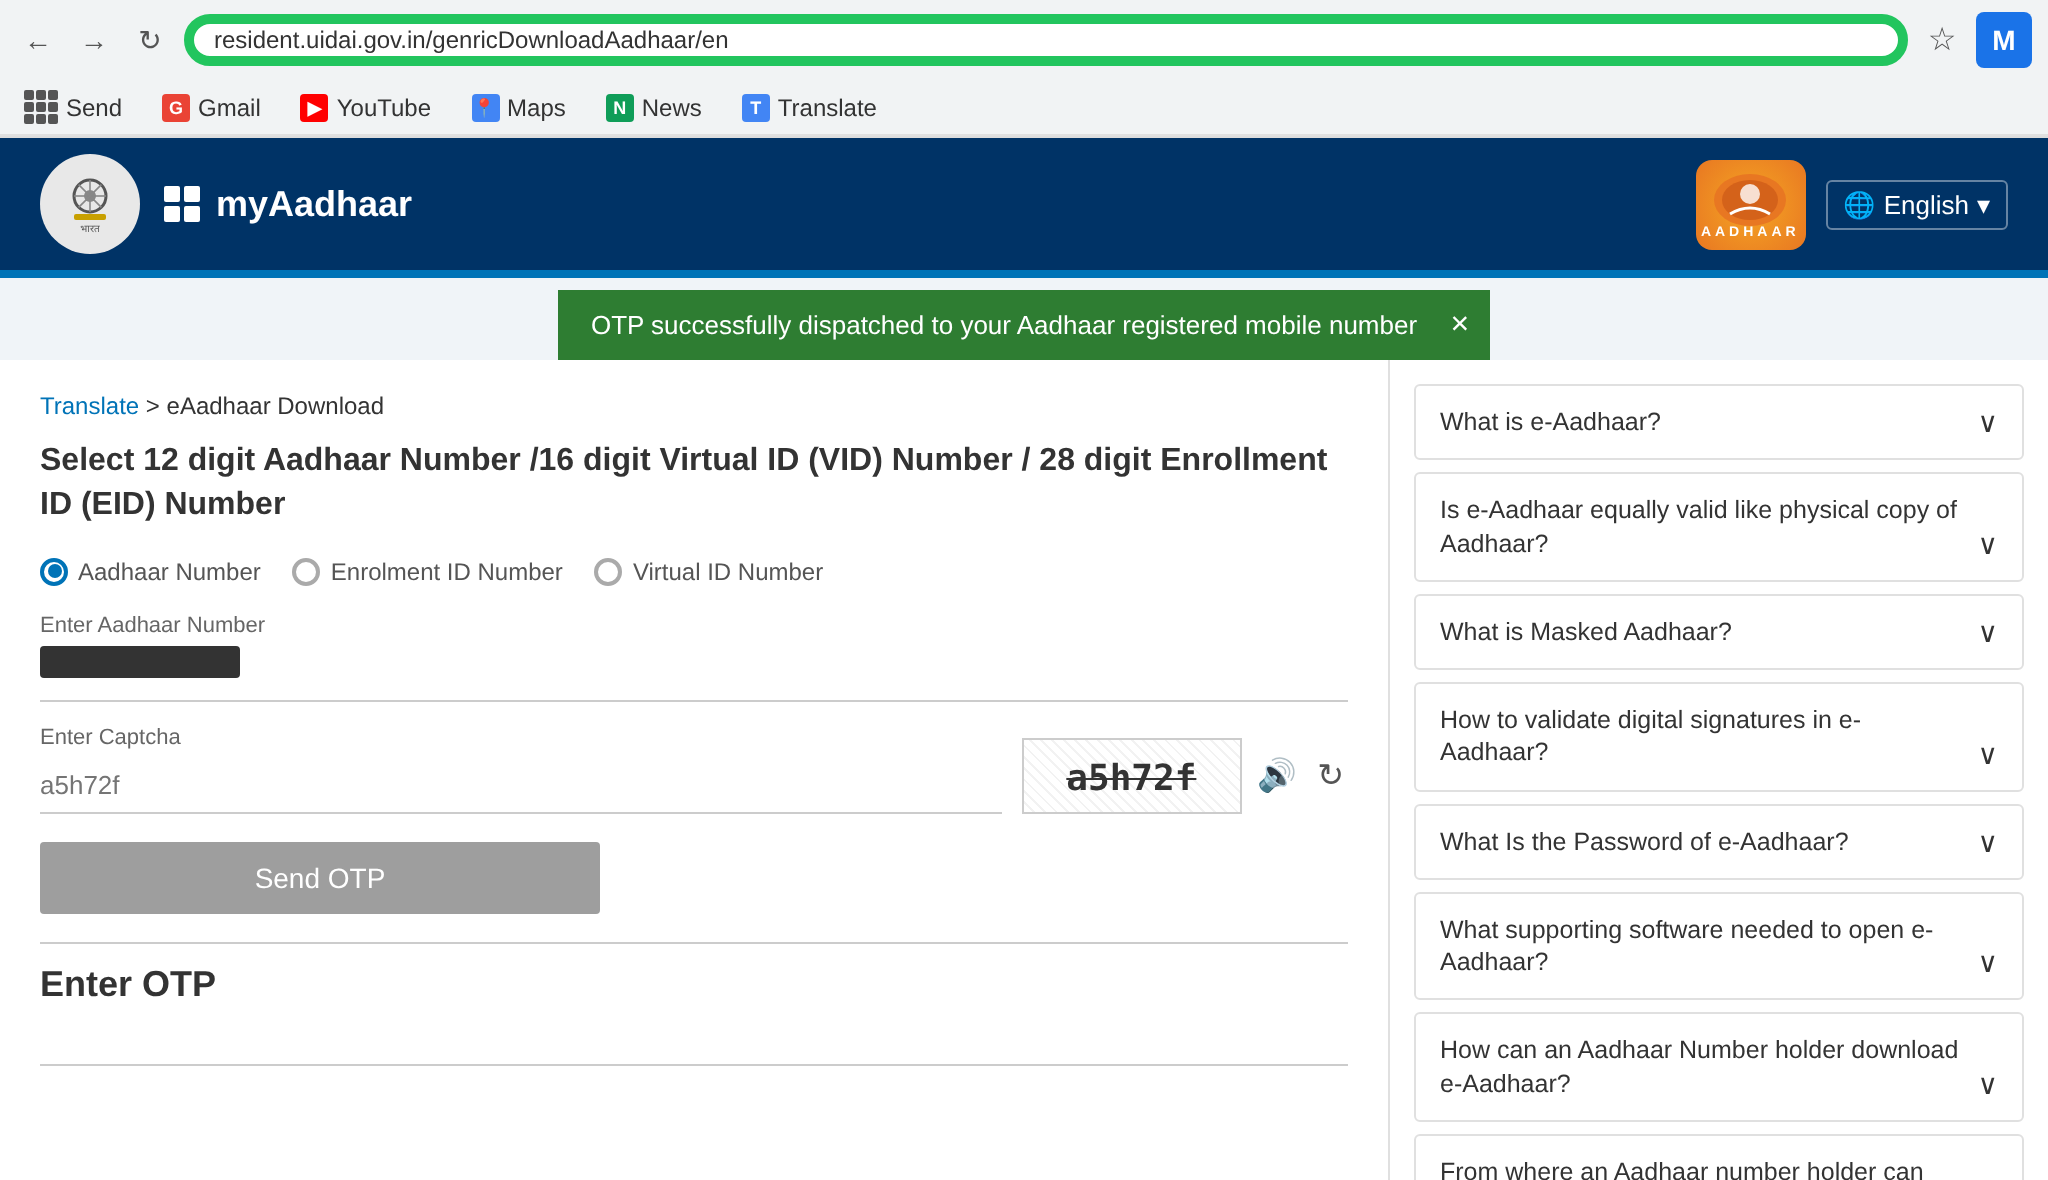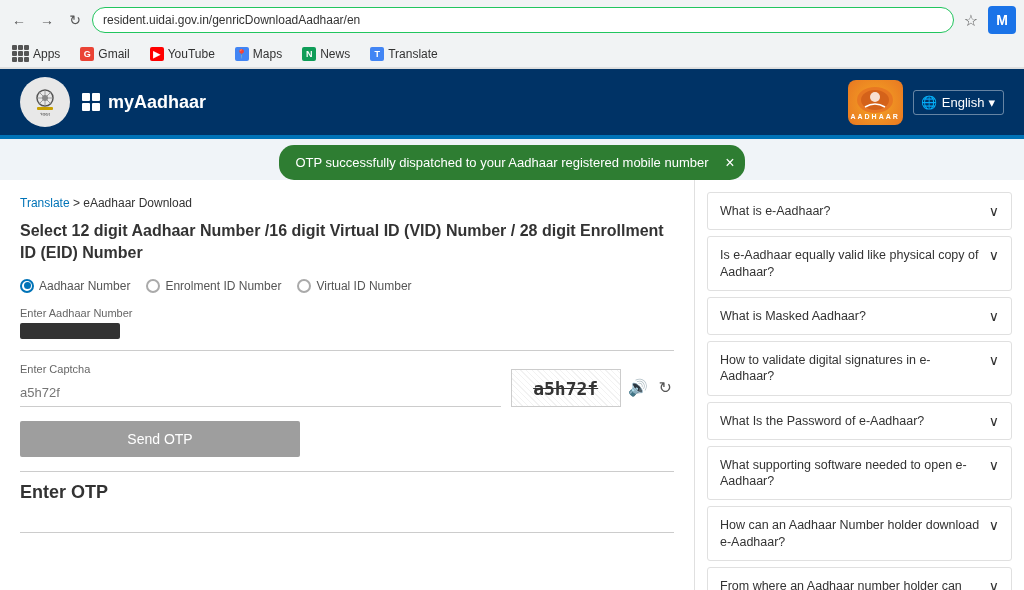--- a/index.html
+++ b/index.html
@@ -2,21 +2,21 @@
 <html><head>
   <meta charset="utf-8">
   <style>
     * { box-sizing: border-box; margin: 0; padding: 0; }
     body { font-family: Arial, sans-serif; font-size: 13px; background: #f0f4f8; }
 
     
     .browser-chrome { background: #f1f3f4; border-bottom: 1px solid #ddd; }
     .browser-nav { display: flex; align-items: center; padding: 6px 8px; gap: 6px; background: #f1f3f4; }
     .nav-btn { width: 22px; height: 22px; border-radius: 50%; border: none; background: none; cursor: pointer; color: #555; font-size: 14px; display: flex; align-items: center; justify-content: center; }
-    .address-bar { flex: 1; height: 26px; border-radius: 13px; border: 1px solid #22c55e; padding: 0 10px; background: white; font-size: 12px; color: #333; display: flex; align-items: center; }
+    .address-bar { flex: 1; height: 26px; border-radius: 13px; border: 5px solid #22c55e; padding: 0 10px; background: white; font-size: 12px; color: #333; display: flex; align-items: center; }
     .bookmark-btn { width: 22px; height: 22px; border: none; background: none; cursor: pointer; color: #555; font-size: 16px; display: flex; align-items: center; justify-content: center; }
     .m-icon { width: 28px; height: 28px; background: #1a73e8; border-radius: 4px; display: flex; align-items: center; justify-content: center; color: white; font-weight: bold; font-size: 14px; }
 
     
     .bookmarks-bar { display: flex; align-items: center; padding: 3px 8px; gap: 12px; background: #f1f3f4; border-bottom: 1px solid #e0e0e0; }
     .bookmark-item { display: flex; align-items: center; gap: 4px; font-size: 12px; color: #333; cursor: pointer; padding: 2px 4px; border-radius: 3px; }
     .apps-icon { display: grid; grid-template-columns: repeat(3, 5px); gap: 1px; }
     .apps-dot { width: 5px; height: 5px; background: #555; border-radius: 1px; }
     .favicon { width: 14px; height: 14px; border-radius: 2px; display: flex; align-items: center; justify-content: center; font-size: 9px; font-weight: bold; }
     .gmail-fav { background: #EA4335; color: white; }
@@ -66,27 +66,27 @@
     .masked-aadhaar-option { border: 1px solid #ccc; border-radius: 4px; padding: 12px 14px; display: flex; align-items: center; gap: 10px; margin-bottom: 14px; cursor: pointer; }
     .radio-lg { width: 18px; height: 18px; border: 2px solid #aaa; border-radius: 50%; }
 
     .otp-section { border-top: 1px solid #ccc; padding-top: 10px; }
     .otp-label { font-size: 18px; color: #333; font-weight: 600; margin-bottom: 6px; }
     .otp-input { width: 100%; border: none; border-bottom: 1px solid #ccc; padding: 4px 0; font-size: 13px; outline: none; background: transparent; }
 
     
     .right-panel { width: 330px; padding: 12px; background: white; border-left: 1px solid #e0e0e0; }
     .faq-item { border: 1px solid #e0e0e0; border-radius: 3px; margin-bottom: 6px; cursor: pointer; }
-    .faq-header { display: flex; justify-content: space-between; align-items: flex-start; padding: 10px 12px; }
+    .faq-header { display: flex; justify-content: space-between; align-items: flex-end; padding: 10px 12px; }
     .faq-question { font-size: 12.5px; color: #333; line-height: 1.3; flex: 1; padding-right: 8px; }
     .faq-chevron { color: #333; font-size: 14px; }
 
     .separator { height: 4px; background: #0073b7; }
     .notif-wrap { background: #f0f4f8; padding: 6px 0 0 0; display: flex; justify-content: center; }
-    .notif-banner { background: #2e7d32; color: white; padding: 10px 36px 10px 16px; border-radius: 15px; font-size: 13px; position: relative; display: inline-block; }
+    .notif-banner { background: #2e7d32; color: white; padding: 10px 36px 10px 16px; border-radius: 0; font-size: 13px; position: relative; display: inline-block; }
     .notif-x { position: absolute; right: 10px; top: 50%; transform: translateY(-50%); cursor: pointer; font-size: 16px; color: white; }
   </style>
 </head>
 <body>
 
 <div class="browser-chrome">
   <div class="browser-nav">
     <button class="nav-btn">←</button>
     <button class="nav-btn">→</button>
     <button class="nav-btn">↻</button>
@@ -103,21 +103,21 @@
         <div class="apps-dot"></div>
           <div class="apps-dot"></div>
           <div class="apps-dot"></div>
         <div class="apps-dot"></div>
           <div class="apps-dot"></div>
           <div class="apps-dot"></div>
         <div class="apps-dot"></div>
           <div class="apps-dot"></div>
           <div class="apps-dot"></div>
       </div>
-      <span>Apps</span>
+      <span>Send</span>
     </div>
     <div class="bookmark-item">
       <div class="favicon gmail-fav">G</div>
       <span>Gmail</span>
     </div>
     <div class="bookmark-item">
       <div class="favicon youtube-fav">▶</div>
       <span>YouTube</span>
     </div>
     <div class="bookmark-item">

